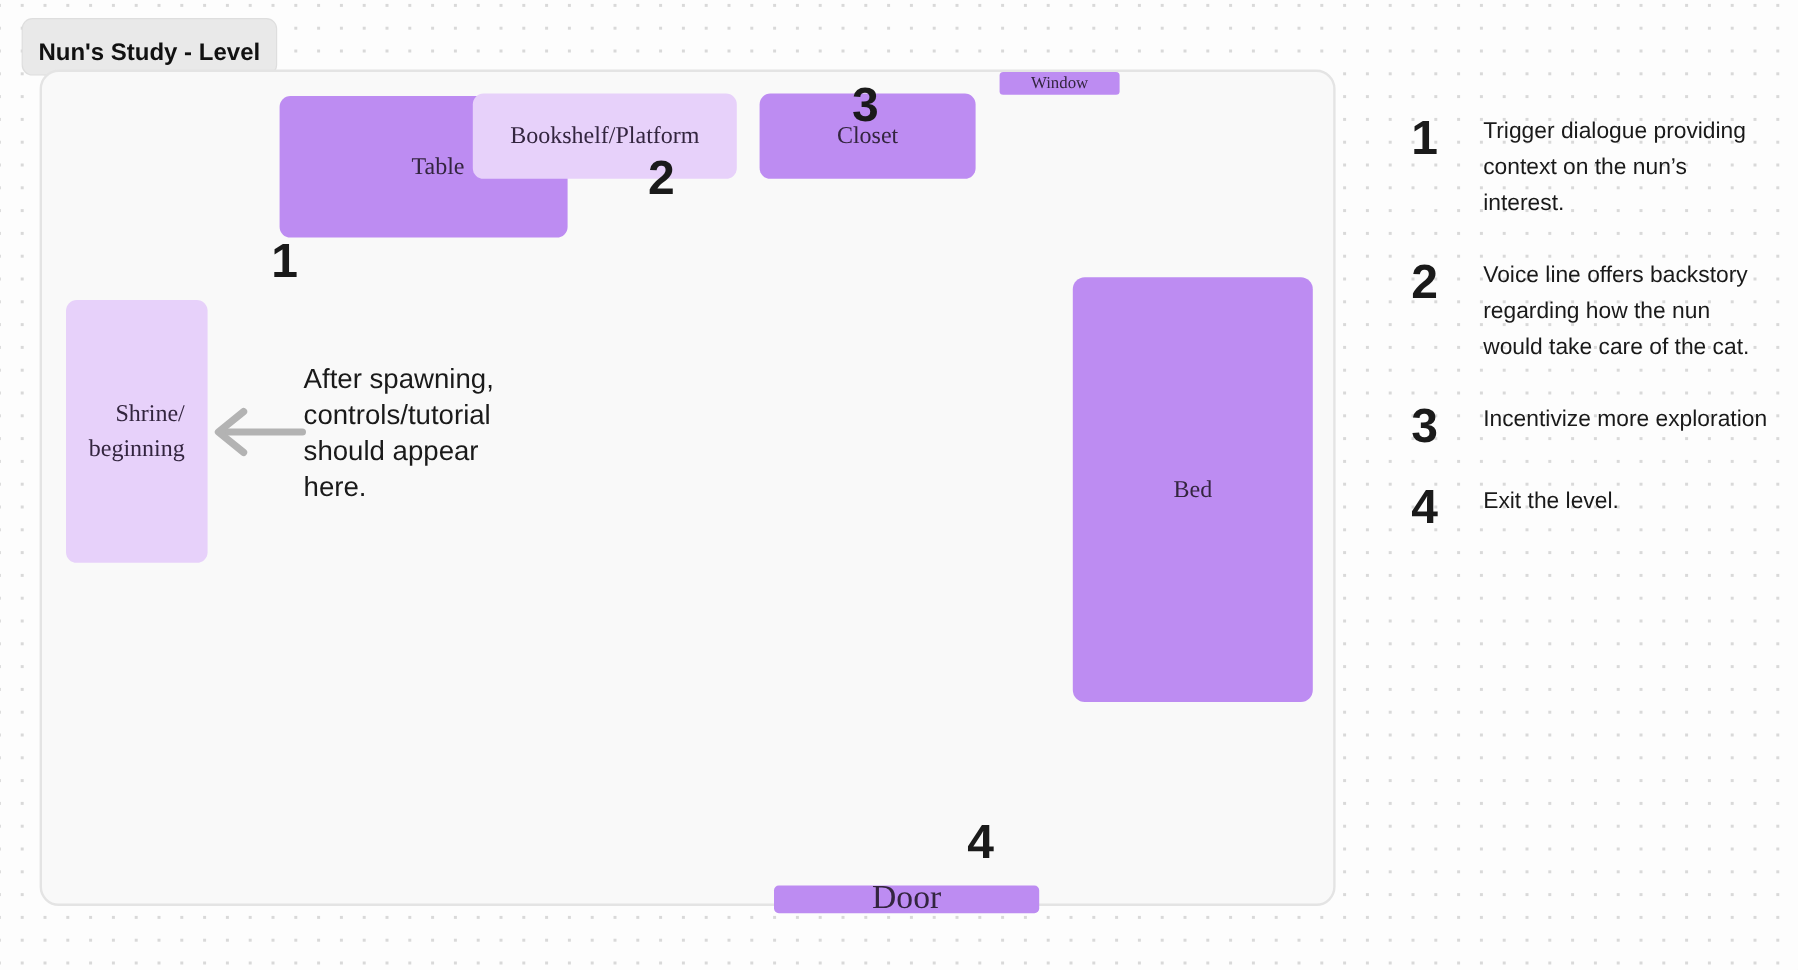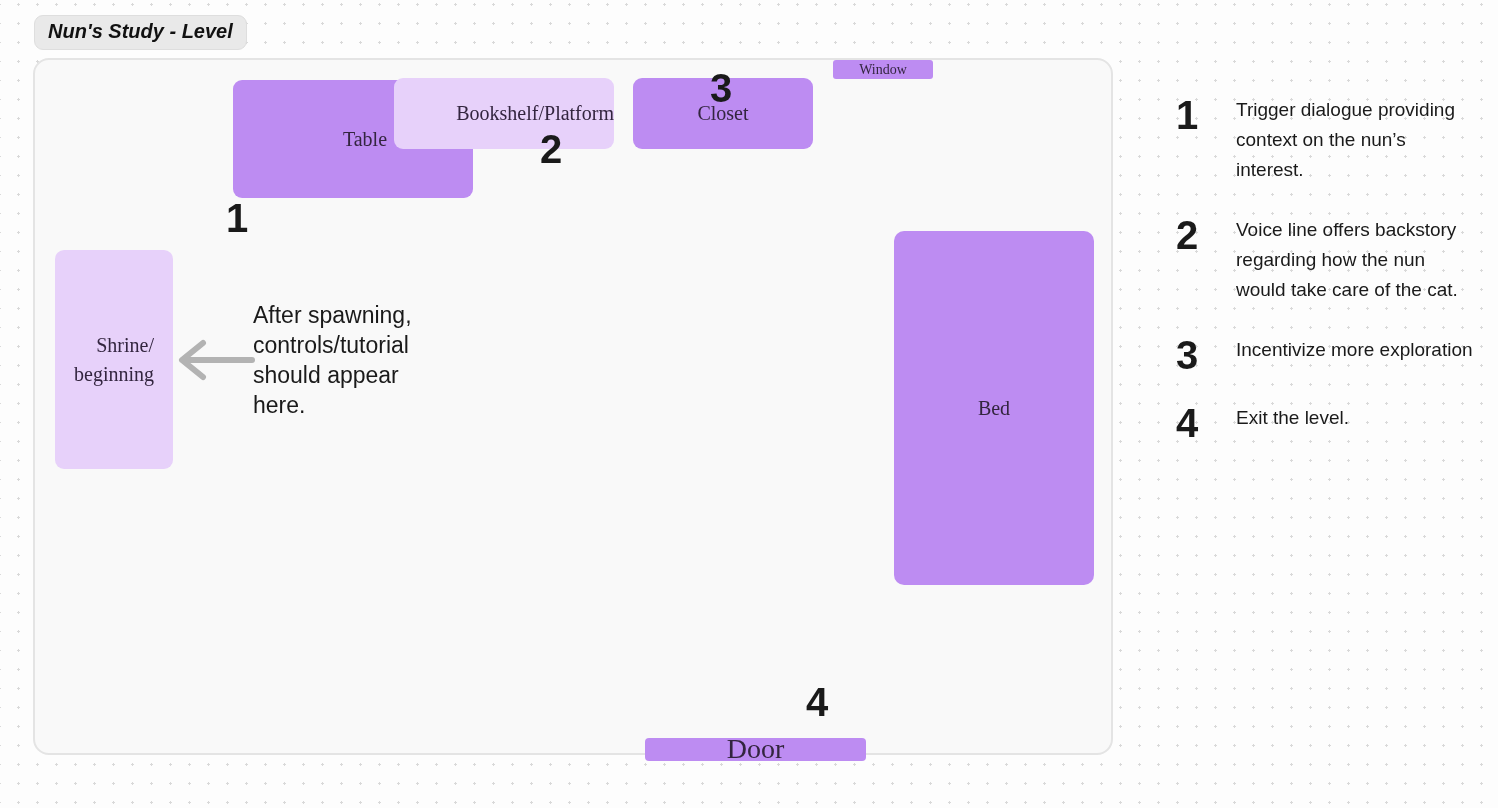--- a/index.html
+++ b/index.html
@@ -14,30 +14,29 @@
     overflow: hidden;
     background-color: #fdfdfd;
     background-image: radial-gradient(circle, #d9d9d9 1.2px, transparent 1.4px);
     background-size: 19px 19px;
     background-position: 9px 14px;
   }
 
   
   .title-pill {
     position: absolute;
-    left: 34px; top: 15px;
+    left: 18px; top: 15px;
     background: #e9e9e9;
     border: 1px solid #dedede;
     border-radius: 9px;
-    padding: 4px 13px 6px 13px;
+    padding: 17px 13px 6px 13px;
     font-size: 20px;
     font-weight: 600;
     color: #111;
     white-space: nowrap;
-    font-style: italic;
   }
 
   
   .frame {
     position: absolute;
     left: 33px; top: 58px;
     width: 1080px; height: 697px;
     background: #f9f9f9;
     border: 2px solid #e4e4e4;
     border-radius: 16px;
@@ -55,21 +54,21 @@
     color: #33253f;
     font-size: 20px;
     white-space: pre-line;
     line-height: 1.45;
     box-sizing: border-box;
   }
   .fill-purple { background: #bd8cf2; }
   .fill-light  { background: #e7d1fa; }
 
   .shape-table     { left: 233px; top: 80px;  width: 240px; height: 118px; border-radius: 9px; padding-left: 24px; }
-  .shape-bookshelf { left: 394px; top: 78px;  width: 220px; height: 71px;  border-radius: 9px; justify-content: flex-end; }
+  .shape-bookshelf { left: 394px; top: 78px;  width: 220px; height: 71px;  border-radius: 9px; }
   .shape-closet    { left: 633px; top: 78px;  width: 180px; height: 71px;  border-radius: 9px; }
   .shape-window    { left: 833px; top: 60px;  width: 100px; height: 19px;  border-radius: 3px; font-size: 14px; line-height: 1; }
   .shape-bed       { left: 894px; top: 231px; width: 200px; height: 354px; border-radius: 10px; }
   .shape-shrine    { left: 55px;  top: 250px; width: 118px; height: 219px; border-radius: 9px; text-align: right; }
   .shape-door      { left: 633px; top: 738px; width: 221px; height: 23px;  border-radius: 4px; font-size: 28px; margin-left: 12px; }
 
   
   .marker {
     position: absolute;
     font-size: 40px;

